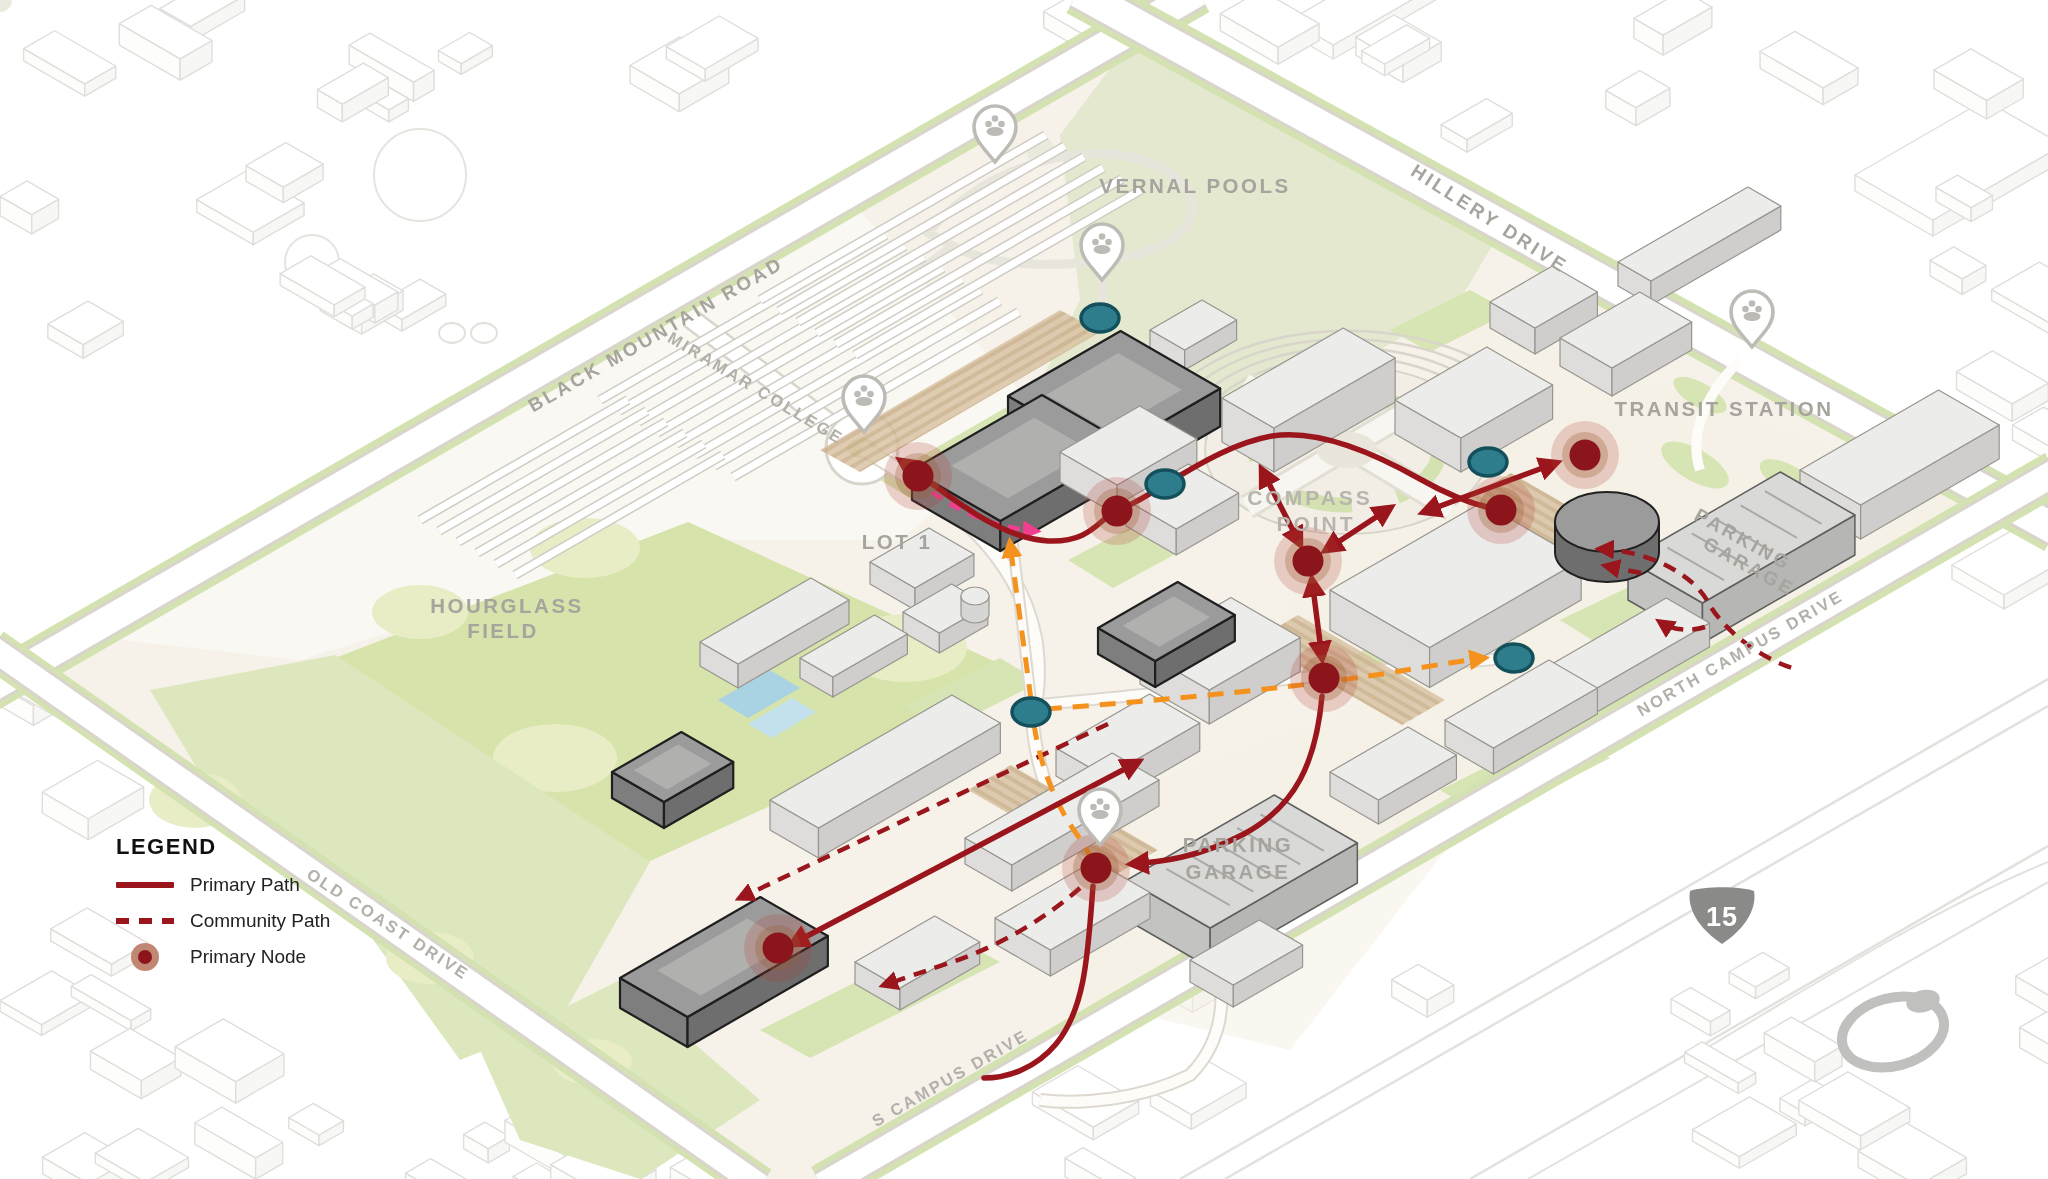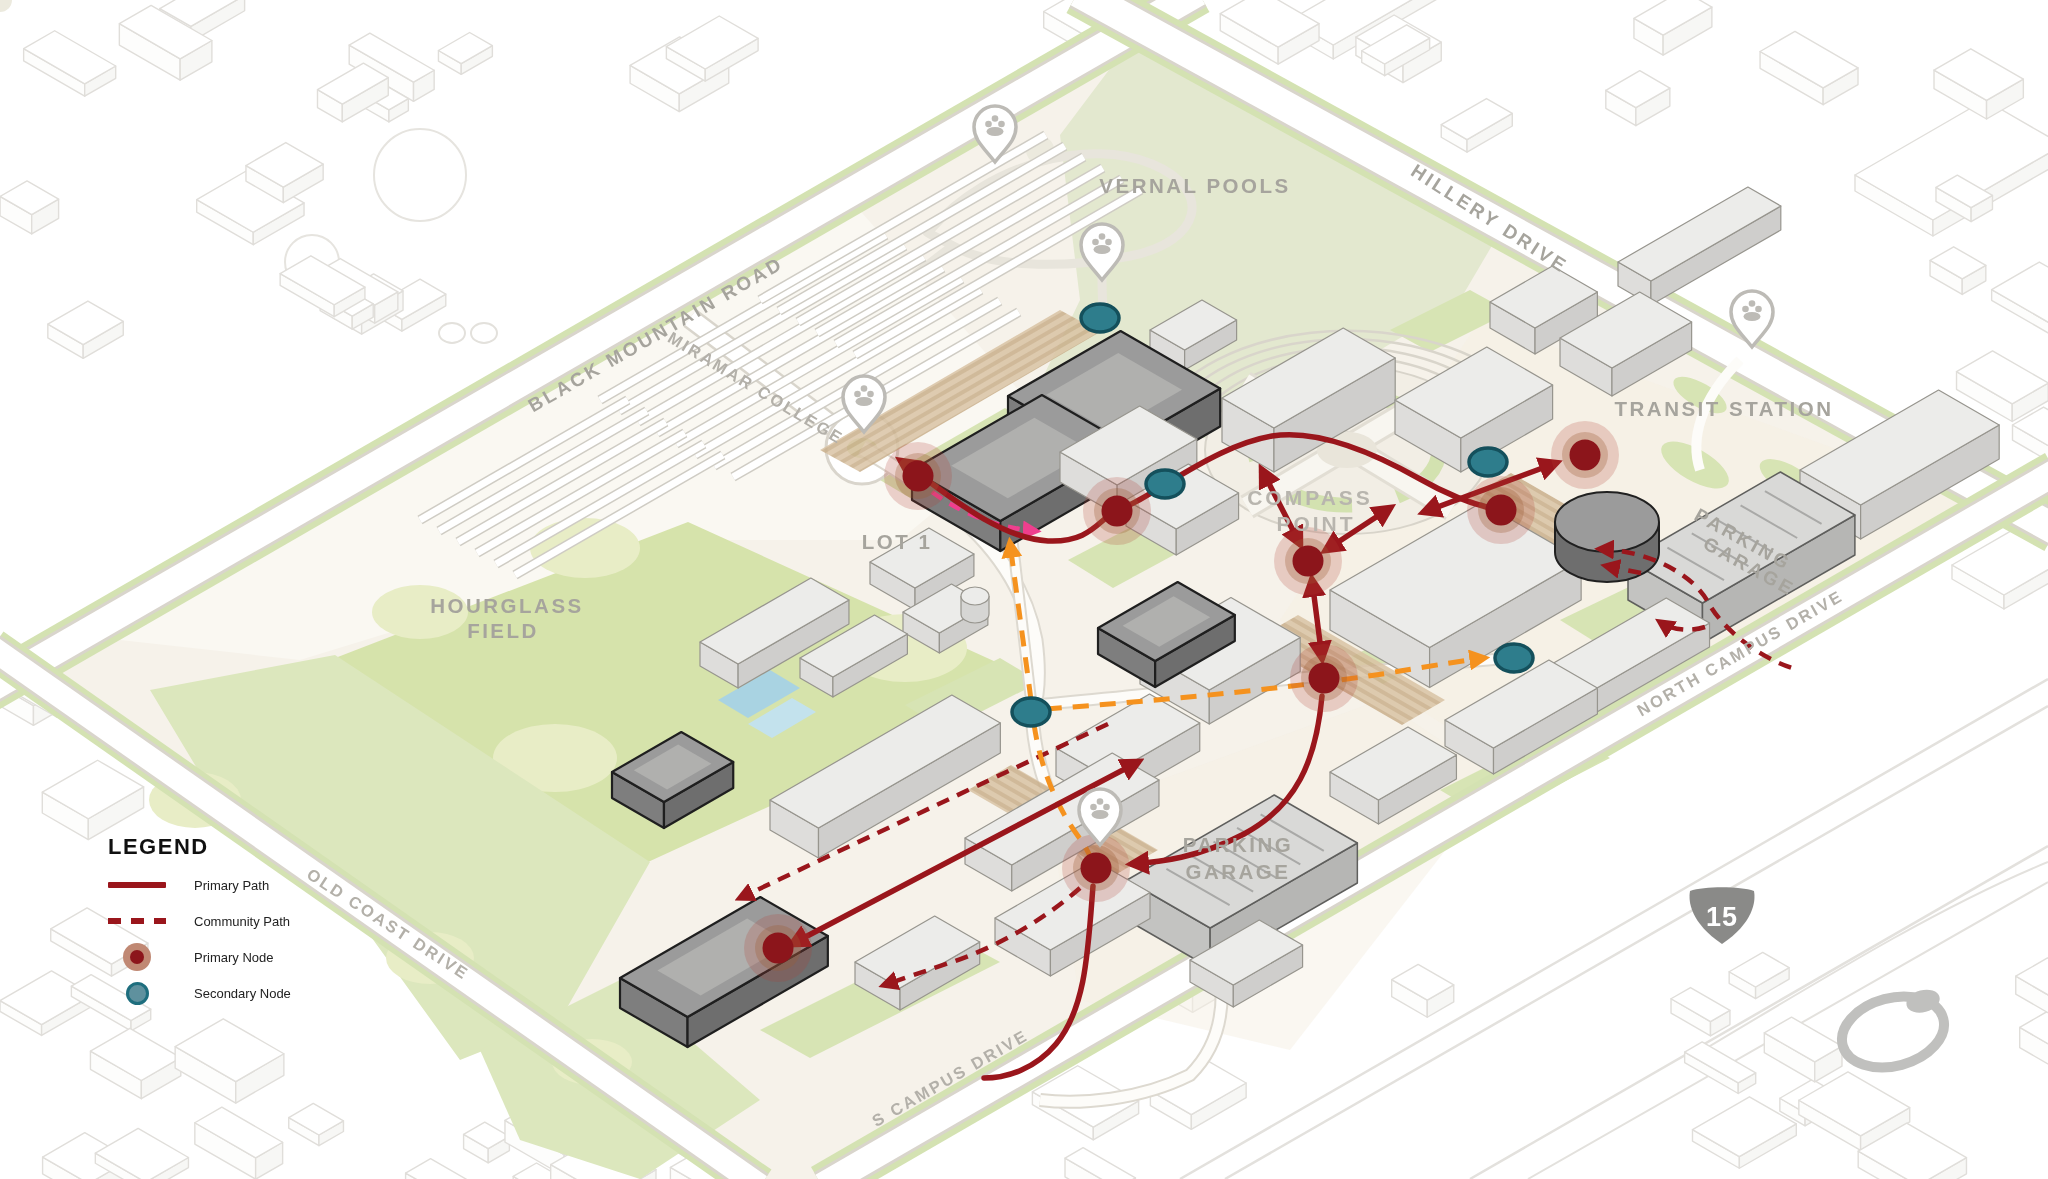--- a/index.html
+++ b/index.html
@@ -4,24 +4,24 @@
 <style>
   html,body{margin:0;padding:0;background:#ffffff;font-family:"Liberation Sans",sans-serif}
   .stage{position:relative;width:2048px;height:1179px;overflow:hidden;background:#fff}
   svg{display:block}
   svg text{user-select:none}
   .mlabel{fill:#a6a49d;font-weight:bold;font-size:19px;letter-spacing:3px;font-family:"Liberation Sans",sans-serif}
   .mlabel.small{font-size:16.5px;letter-spacing:2.5px;fill:#b3b0a9}
   .mlabel.big{font-size:20.5px;letter-spacing:2.5px}
   .mlabel.dim{fill:#b8b5ae;font-size:21px}
   .shield-num{fill:#fff;font-size:27px;font-weight:bold;letter-spacing:1px}
-  .legend{position:absolute;left:108px;top:834px;width:380px}
+  .legend{position:absolute;left:116px;top:834px;width:380px}
   .legend-title{font-size:22px;font-weight:bold;letter-spacing:1.5px;color:#101010;margin-bottom:7px}
   .legend-row{display:flex;align-items:center;height:36px}
-  .legend-row .lab{font-size:13px;color:#222;margin-left:28px}
+  .legend-row .lab{font-size:19px;color:#222;margin-left:16px}
   .sw{width:58px;flex:0 0 58px;display:flex;align-items:center;justify-content:center}
   .sw-line{width:58px;height:5.5px;background:var(--c-primary-path);border-radius:1px}
   .sw-dash{width:58px;height:5.5px;background:repeating-linear-gradient(90deg,var(--c-primary-path) 0 13px,transparent 13px 23px)}
   .sw-dash.orange{background:repeating-linear-gradient(90deg,var(--c-activated-connector) 0 13px,transparent 13px 23px)}
   .sw-np{width:28px;height:28px;border-radius:50%;background:#c08873;position:relative}
   .sw-np::after{content:"";position:absolute;inset:7px;border-radius:50%;background:var(--c-primary-node)}
   .sw-ns{width:17px;height:17px;border-radius:50%;background:#5f919e;border:3.5px solid #1e6e7e}
 </style>
 </head>
 <body>
@@ -715,20 +715,14 @@
           <div class="sw-dash"></div>
         </div>
     <span class="lab">Community Path</span>
   </div>
   <div class="legend-row">
     <div class="sw">
           <div class="sw-np"></div>
         </div>
     <span class="lab">Primary Node</span>
   </div>
-  <div class="legend-row">
-    <div class="sw">
-          <div class="sw-ns"></div>
-        </div>
-    <span class="lab">Secondary Node</span>
-  </div>
 </div>
 </div>
 
 </body></html>

